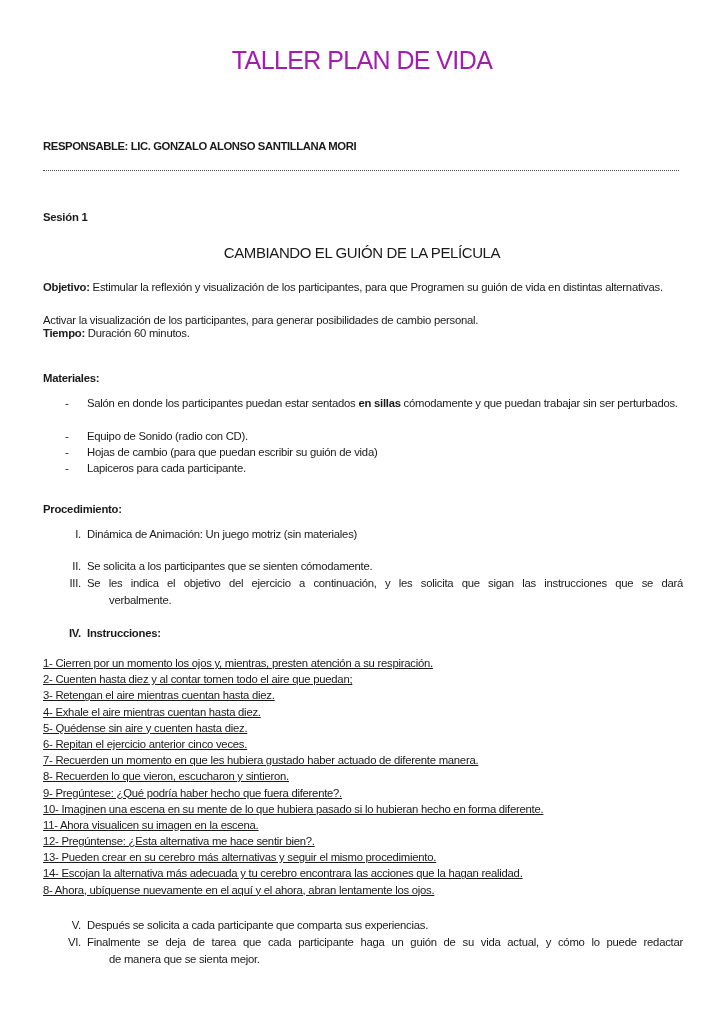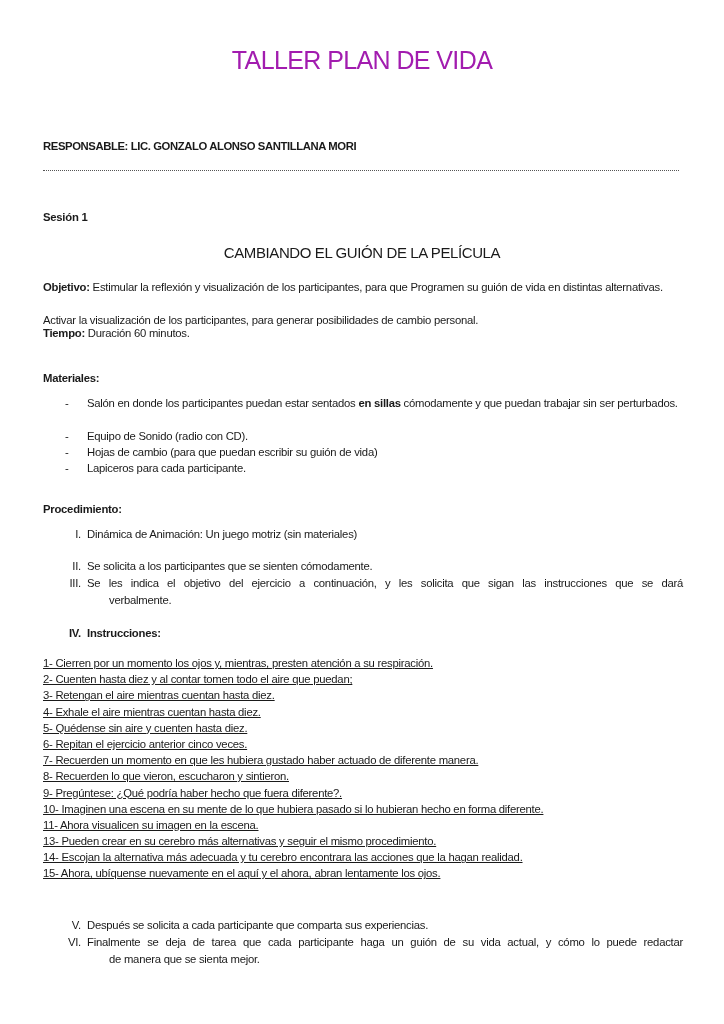--- a/index.html
+++ b/index.html
@@ -110,23 +110,24 @@
     <div>2- Cuenten hasta diez y al contar tomen todo el aire que puedan;</div>
     <div>3- Retengan el aire mientras cuentan hasta diez.</div>
     <div>4- Exhale el aire mientras cuentan hasta diez.</div>
     <div>5- Quédense sin aire y cuenten hasta diez.</div>
     <div>6- Repitan el ejercicio anterior cinco veces.</div>
     <div>7- Recuerden un momento en que les hubiera gustado haber actuado de diferente manera.</div>
     <div>8- Recuerden lo que vieron, escucharon y sintieron.</div>
     <div>9- Pregúntese: ¿Qué podría haber hecho que fuera diferente?.</div>
     <div>10- Imaginen una escena en su mente de lo que hubiera pasado si lo hubieran hecho en forma diferente.</div>
     <div>11- Ahora visualicen su imagen en la escena.</div>
+    <div>12- Pregúntense: ¿Esta alternativa me hace sentir bien?.</div>
     <div>13- Pueden crear en su cerebro más alternativas y seguir el mismo procedimiento.</div>
     <div>14- Escojan la alternativa más adecuada y tu cerebro encontrara las acciones que la hagan realidad.</div>
-    <div>15- Ahora, ubíquense nuevamente en el aquí y el ahora, abran lentamente los ojos.</div>
+    <div>8- Ahora, ubíquense nuevamente en el aquí y el ahora, abran lentamente los ojos.</div>
   </div>
 
   <div class="abs roman" style="top:917px;">
     <span class="num">V.</span>
     <span class="txt">Después se solicita a cada participante que comparta sus experiencias.</span>
   </div>
   <div class="abs roman" style="top:934px;">
     <span class="num">VI.</span>
     <span class="txt" style="text-align:justify;text-align-last:justify;">Finalmente se deja de tarea que cada participante haga un guión de su vida actual, y cómo lo puede redactar</span>
     <span class="cont">de manera que se sienta mejor.</span>

